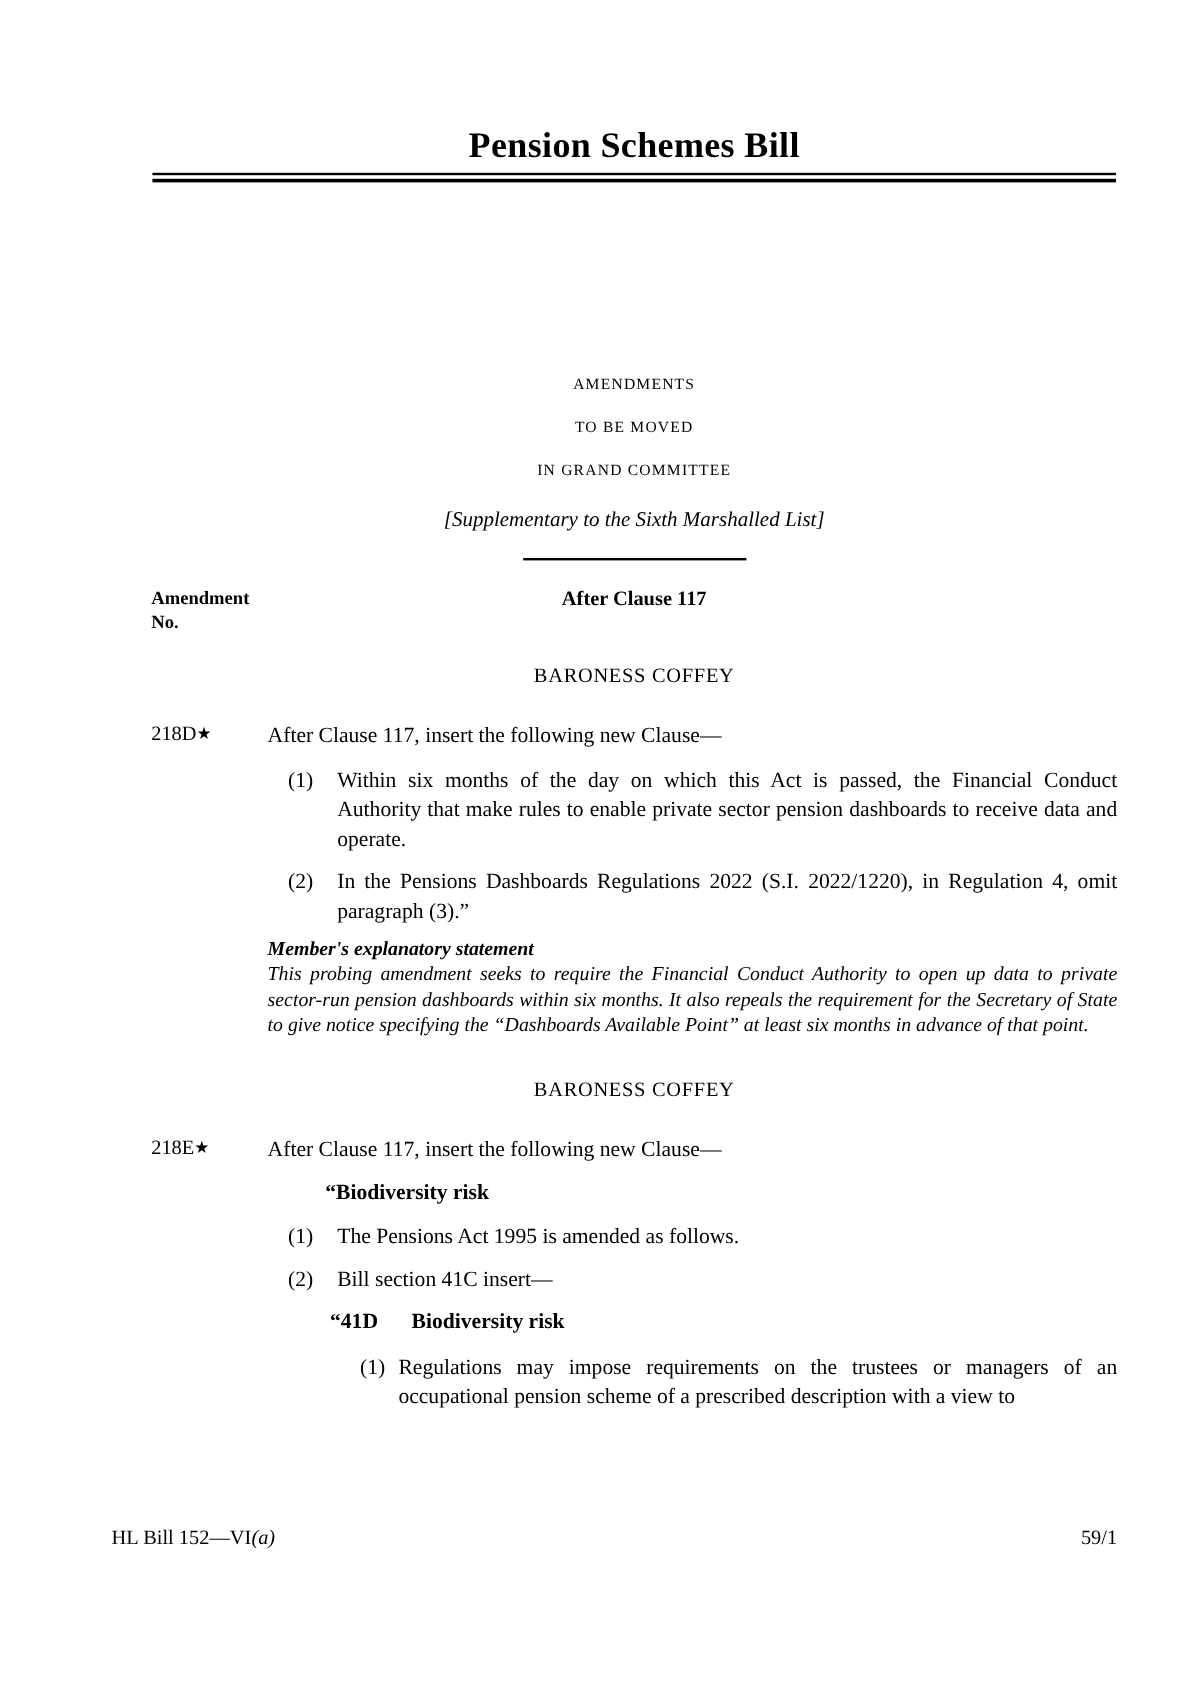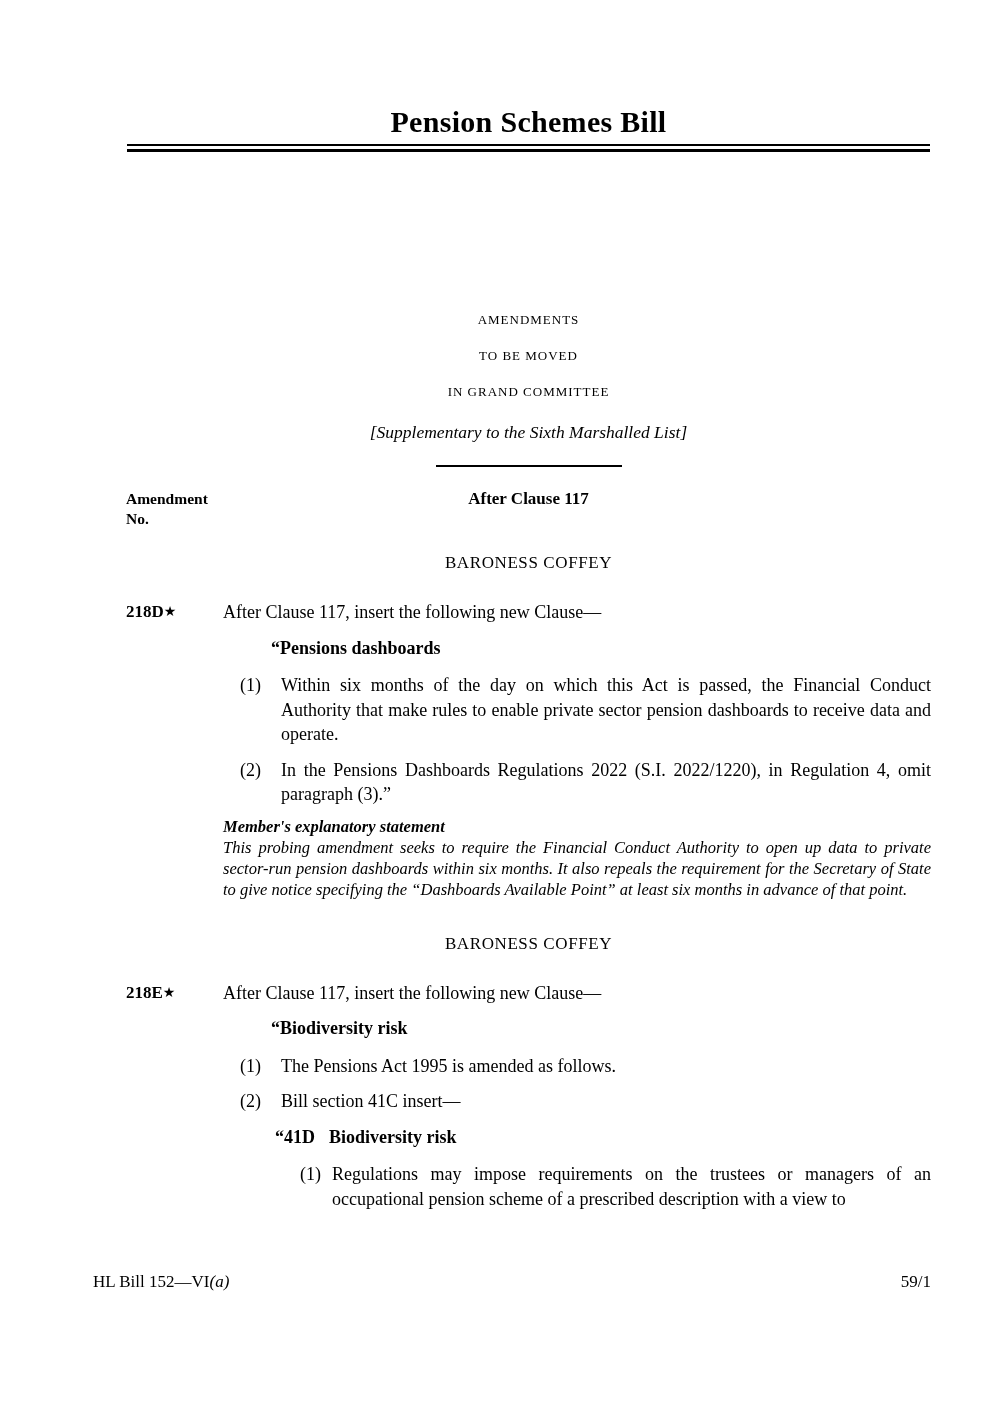--- a/index.html
+++ b/index.html
@@ -72,21 +72,21 @@
   .amendment {
     position: relative;
     margin: 27px 93px 0 190px;
     font-size: 18px;
     line-height: 24.5px;
   }
   .amend-label {
     position: absolute;
     left: -97px;
     top: 0;
-    font-weight: bold;
+    font-weight: normal;
     font-size: 17px;
     white-space: nowrap;
     text-align: right;
   }
   .star {
     font-family: "DejaVu Sans", sans-serif;
     font-size: 14px;
     position: relative;
     top: -1px;
   }
@@ -97,21 +97,21 @@
   .item-num {
     flex: 0 0 58px;
     box-sizing: border-box;
     padding-left: 17px;
   }
   .item-text { flex: 1; text-align: justify; }
   .explanatory { margin-top: 9px; font-size: 16.5px; line-height: 21px; }
   .expl-head { font-weight: bold; font-style: italic; }
   .expl-text { font-style: italic; text-align: justify; }
   .sub-heading { margin-top: 11px; margin-left: 52px; font-weight: bold; }
-  .sub-num { margin-right: 14px; }
+  .sub-num { margin-right: 28px; }
   .sub-item { display: flex; margin-top: 13px; margin-left: 77px; }
   .sub-item-num { flex: 0 0 32px; }
   .sub-item-text { flex: 1; text-align: justify; }
   .footer {
     position: absolute;
     top: 1255px;
     left: 0;
     right: 0;
     padding: 0 93px;
     display: flex;
@@ -148,21 +148,20 @@
     <div class="section-heading">After Clause 117</div>
   </div>
 
   <div class="mover">BARONESS COFFEY</div>
 
   <div class="amendment">
     <div class="amend-label">
       <span>218D</span><span class="star">★</span>
     </div>
     <div class="instruction">After Clause 117, insert the following new Clause—</div>
-    <div class="clause-title">“Pensions dashboards</div>
     <div class="item">
       <div class="item-num">(1)</div>
       <div class="item-text">Within six months of the day on which this Act is passed, the Financial Conduct Authority that make rules to enable private sector pension dashboards to receive data and operate.</div>
     </div>
     <div class="item">
       <div class="item-num">(2)</div>
       <div class="item-text">In the Pensions Dashboards Regulations 2022 (S.I. 2022/1220), in Regulation 4, omit paragraph (3).”</div>
     </div>
     <div class="explanatory">
       <div class="expl-head">Member's explanatory statement</div>

